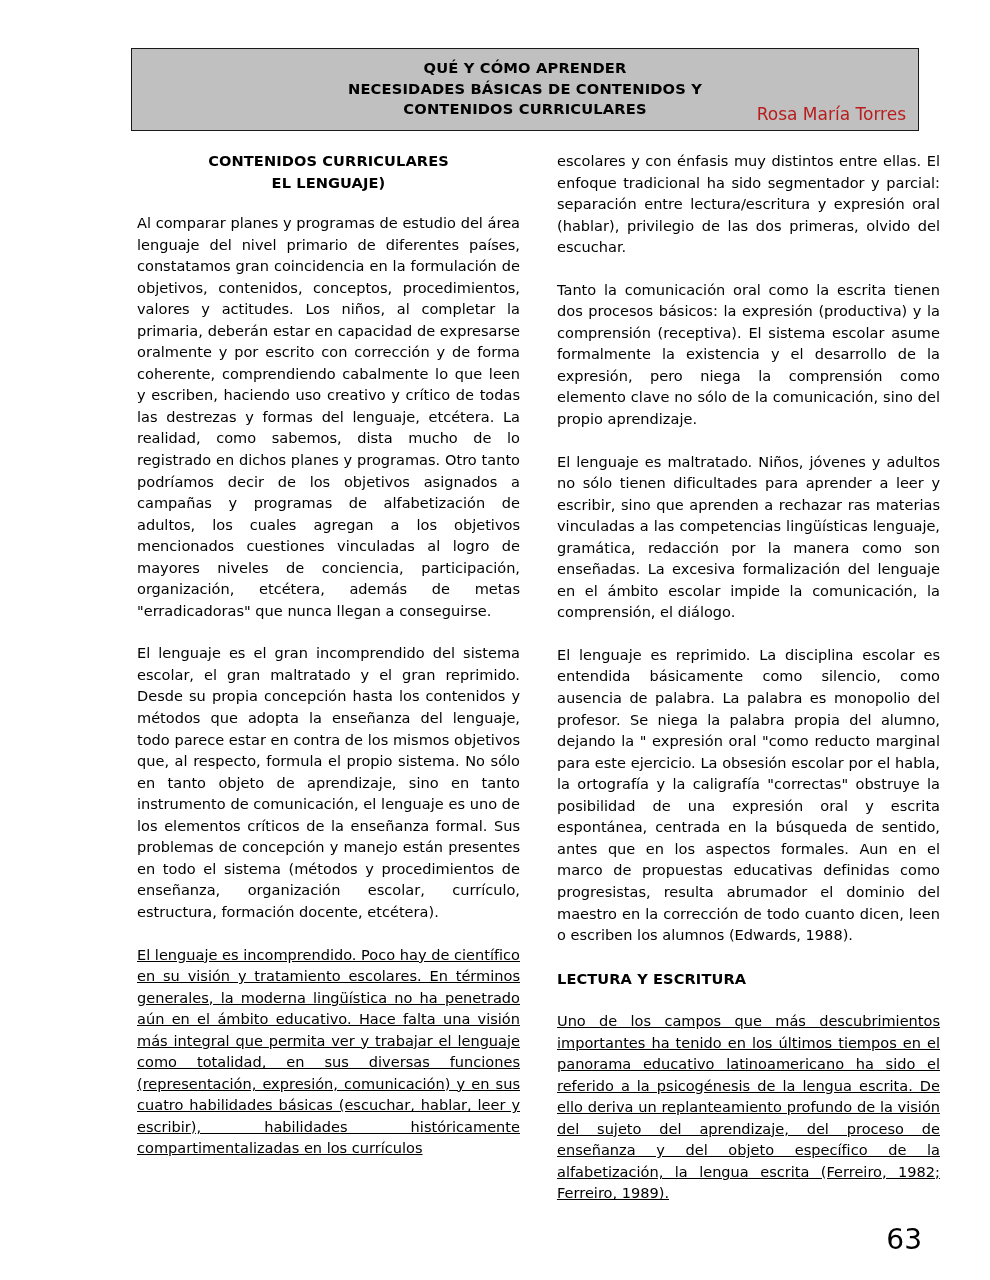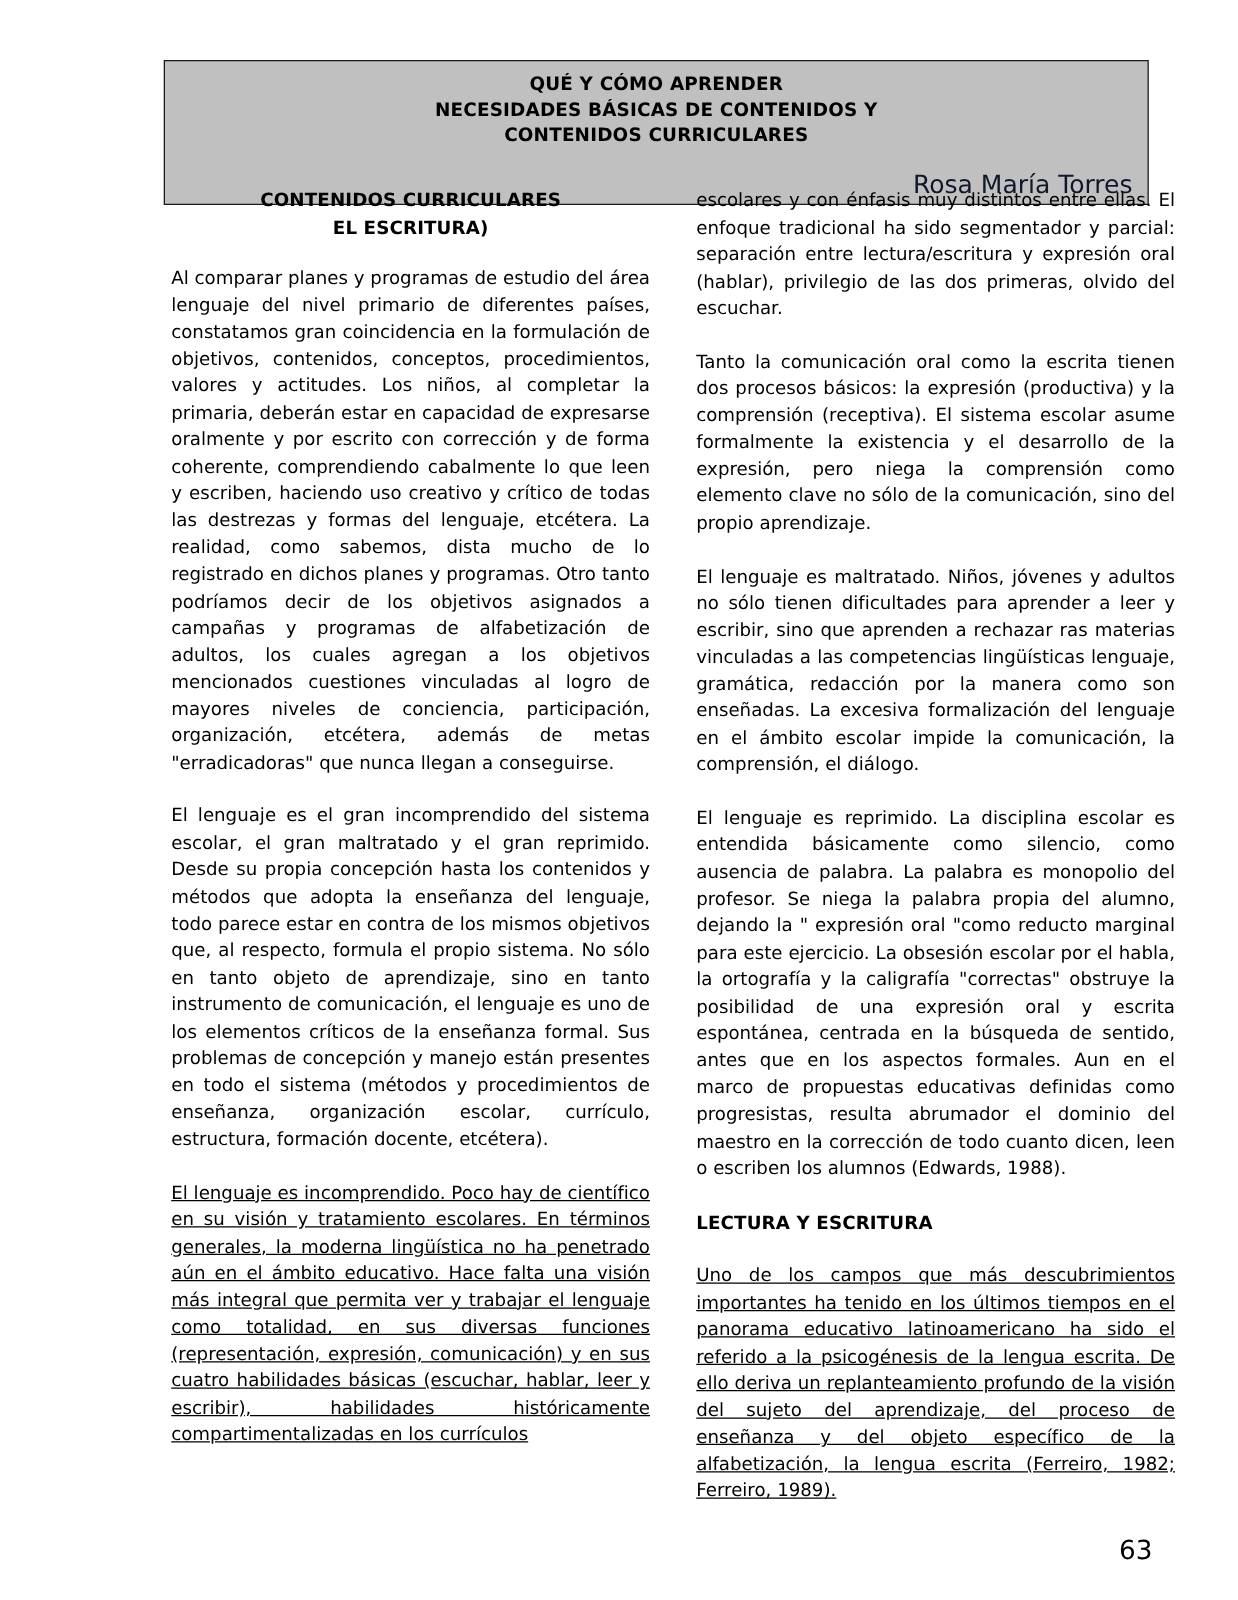--- a/index.html
+++ b/index.html
@@ -23,42 +23,42 @@
     width: 990px;
     height: 1280px;
   }
 
   
   .header-box {
     position: absolute;
     left: 131px;
     top: 48px;
     width: 788px;
-    height: 116px;
+    height: 83px;
     background: #c0c0c0;
     border: 1px solid #1a1a1a;
     box-sizing: border-box;
     padding: 9px 10px 0 10px;
   }
   .header-title {
     text-align: center;
     font-weight: bold;
     font-size: 14.7px;
     line-height: 20.5px;
     letter-spacing: 0.15px;
     color: #000;
   }
   .header-author {
     position: absolute;
     right: 12px;
     bottom: 7px;
-    font-size: 20px;
+    font-size: 17px;
     line-height: 18px;
     font-weight: normal;
-    color: #0f172a;
+    color: #b91c1c;
   }
 
   
   .col {
     position: absolute;
     top: 150px;
     width: 383px;
   }
   .col-left  { left: 137px; }
   .col-right { left: 557px; }
@@ -90,41 +90,41 @@
     text-justify: inter-word;
     hyphens: none;
   }
   p.para:last-child { margin-bottom: 0; text-decoration: underline; }
 
   
   .page-number {
     position: absolute;
     right: 68px;
     bottom: 28px;
-    font-size: 21px;
+    font-size: 28px;
     line-height: 24px;
     color: #000;
   }
 </style>
 </head>
 <body>
 
 <div class="page">
 
   <div class="header-box">
     <div class="header-title">QUÉ Y CÓMO APRENDER</div>
     <div class="header-title">NECESIDADES BÁSICAS DE CONTENIDOS Y</div>
     <div class="header-title">CONTENIDOS CURRICULARES</div>
     <div class="header-author">Rosa María Torres</div>
   </div>
 
   <div class="col col-left">
     <div class="section-heading tight">
       <div>CONTENIDOS CURRICULARES</div>
-      <div>EL ESCRITURA)</div>
+      <div>EL LENGUAJE)</div>
     </div>
     <p class="para">Al comparar planes y programas de estudio del área lenguaje del nivel primario de diferentes países, constatamos gran coincidencia en la formulación de objetivos, contenidos, conceptos, procedimientos, valores y actitudes. Los niños, al completar la primaria, deberán estar en capacidad de expresarse oralmente y por escrito con corrección y de forma coherente, comprendiendo cabalmente lo que leen y escriben, haciendo uso creativo y crítico de todas las destrezas y formas del lenguaje, etcétera. La realidad, como sabemos, dista mucho de lo registrado en dichos planes y programas. Otro tanto podríamos decir de los objetivos asignados a campañas y programas de alfabetización de adultos, los cuales agregan a los objetivos mencionados cuestiones vinculadas al logro de mayores niveles de conciencia, participación, organización, etcétera, además de metas "erradicadoras" que nunca llegan a conseguirse.</p>
     <p class="para">El lenguaje es el gran incomprendido del sistema escolar, el gran maltratado y el gran reprimido. Desde su propia concepción hasta los contenidos y métodos que adopta la enseñanza del lenguaje, todo parece estar en contra de los mismos objetivos que, al respecto, formula el propio sistema. No sólo en tanto objeto de aprendizaje, sino en tanto instrumento de comunicación, el lenguaje es uno de los elementos críticos de la enseñanza formal. Sus problemas de concepción y manejo están presentes en todo el sistema (métodos y procedimientos de enseñanza, organización escolar, currículo, estructura, formación docente, etcétera).</p>
     <p class="para">El lenguaje es incomprendido. Poco hay de científico en su visión y tratamiento escolares. En términos generales, la moderna lingüística no ha penetrado aún en el ámbito educativo. Hace falta una visión más integral que permita ver y trabajar el lenguaje como totalidad, en sus diversas funciones (representación, expresión, comunicación) y en sus cuatro habilidades básicas (escuchar, hablar, leer y escribir), habilidades históricamente compartimentalizadas en los currículos</p>
   </div>
 
   <div class="col col-right">
     <p class="para">escolares y con énfasis muy distintos entre ellas. El enfoque tradicional ha sido segmentador y parcial: separación entre lectura/escritura y expresión oral (hablar), privilegio de las dos primeras, olvido del escuchar.</p>
     <p class="para">Tanto la comunicación oral como la escrita tienen dos procesos básicos: la expresión (productiva) y la comprensión (receptiva). El sistema escolar asume formalmente la existencia y el desarrollo de la expresión, pero niega la comprensión como elemento clave no sólo de la comunicación, sino del propio aprendizaje.</p>
     <p class="para">El lenguaje es maltratado. Niños, jóvenes y adultos no sólo tienen dificultades para aprender a leer y escribir, sino que aprenden a rechazar ras materias vinculadas a las competencias lingüísticas lenguaje, gramática, redacción por la manera como son enseñadas. La excesiva formalización del lenguaje en el ámbito escolar impide la comunicación, la comprensión, el diálogo.</p>

